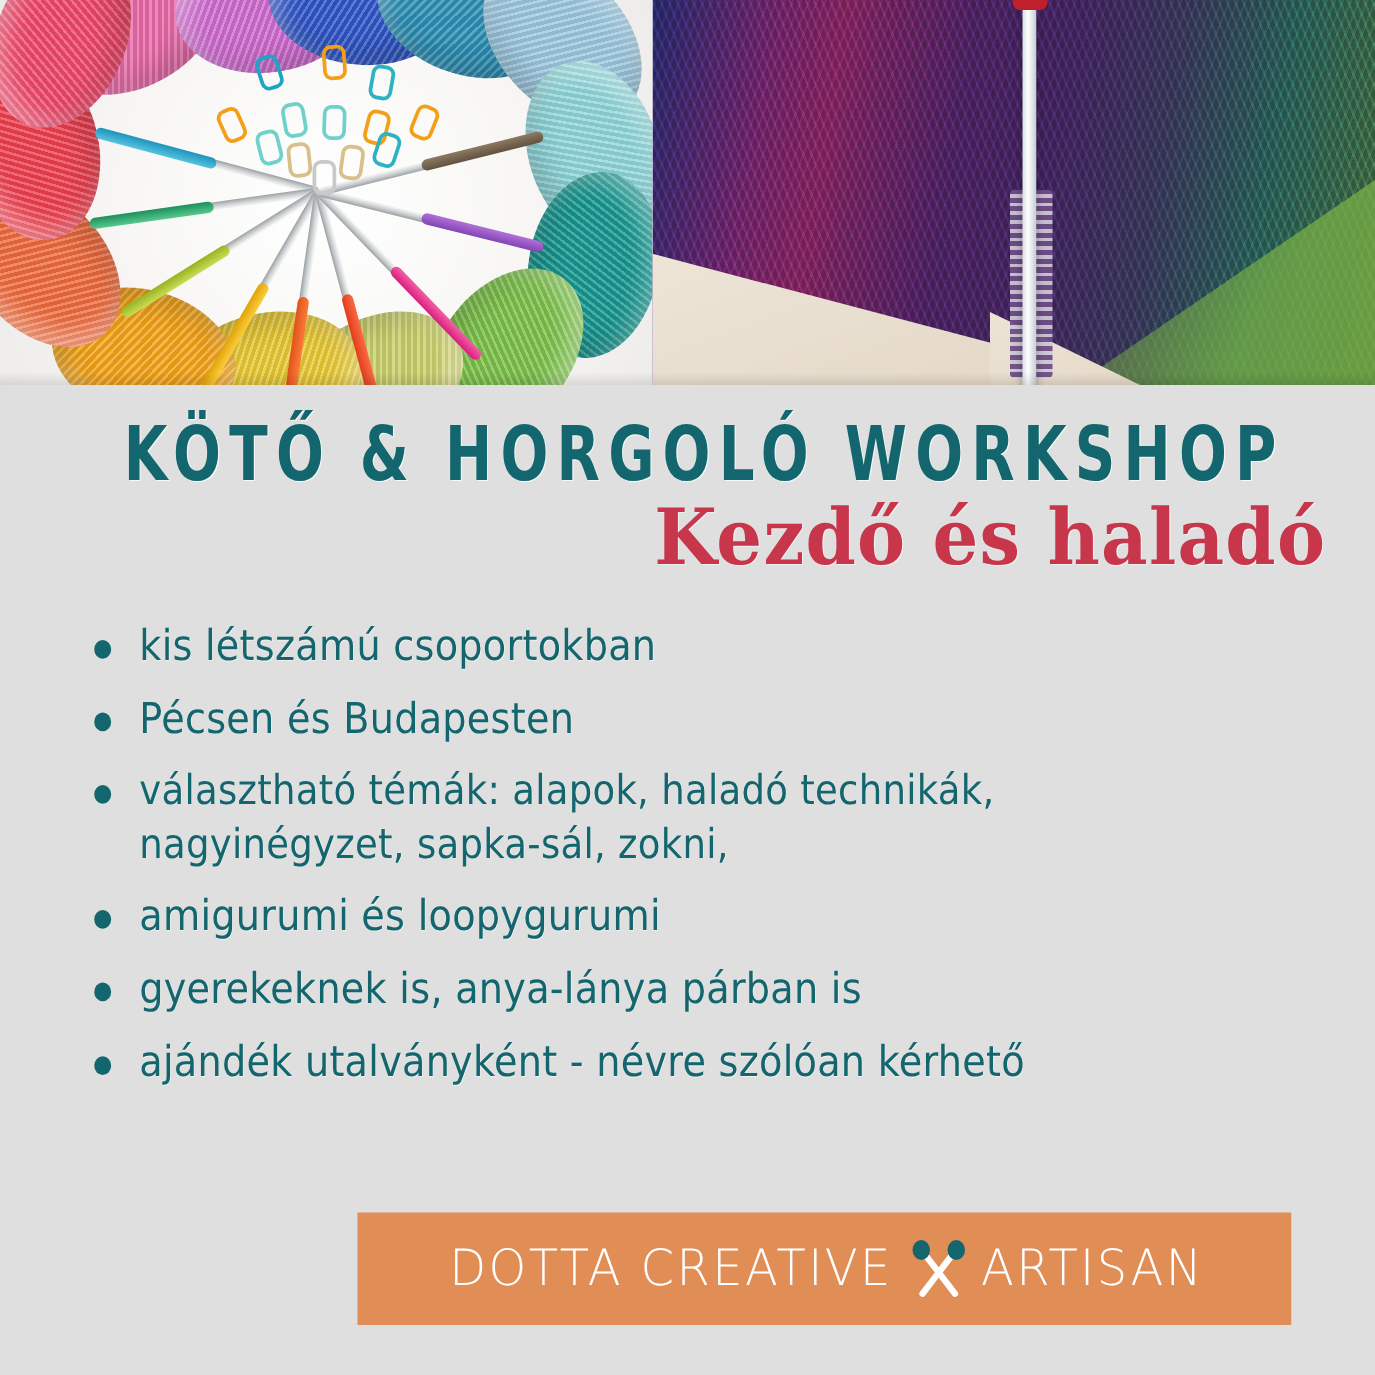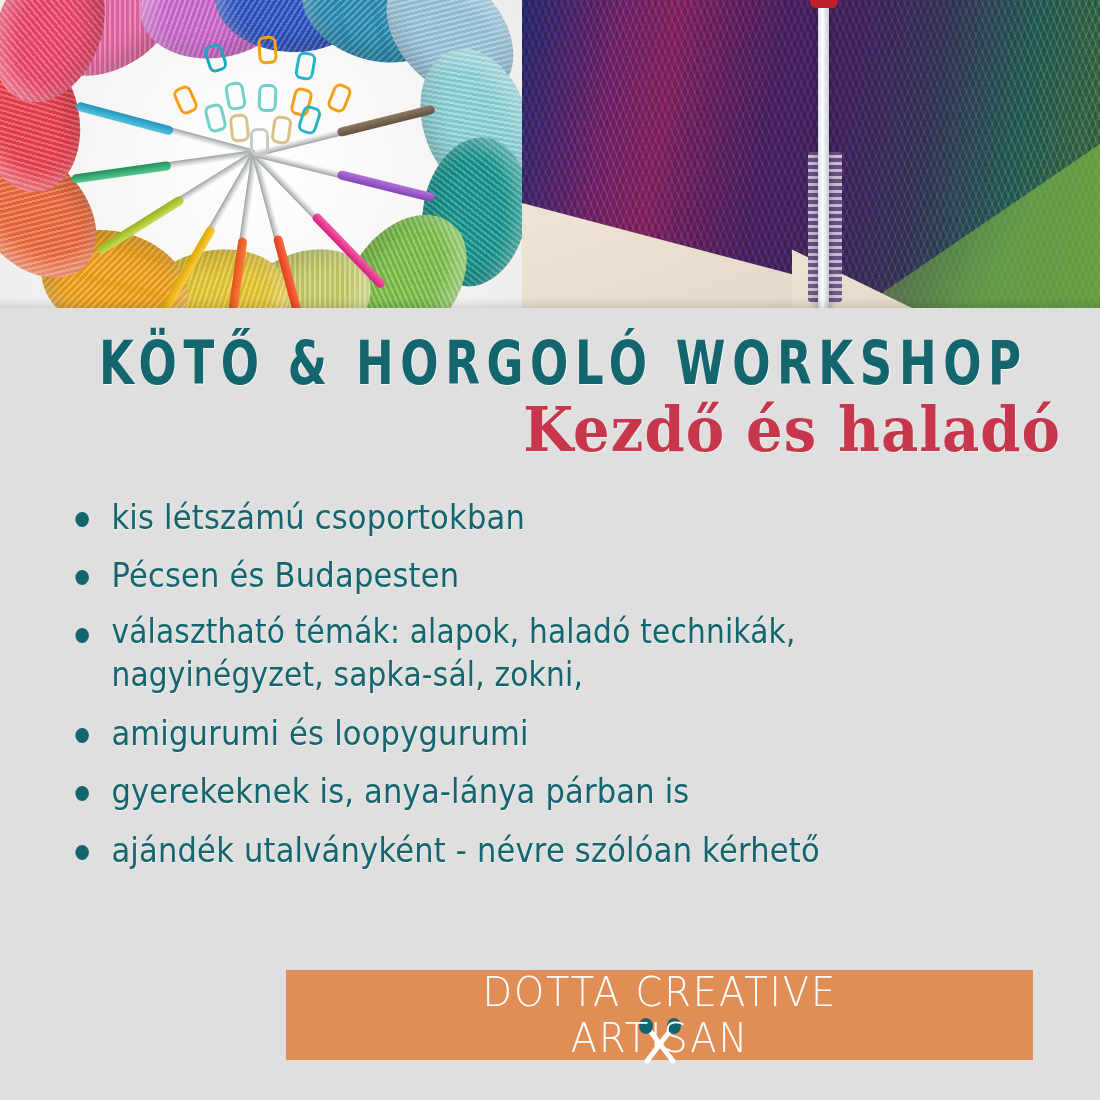--- a/index.html
+++ b/index.html
@@ -110,21 +110,21 @@
     position:absolute;left:6px;top:17px;
     width:15px;height:15px;border-radius:50%;
     background:#14666e;
   }
   .bullet.wide{font-size:33px;}
 
   
   .brand-banner{
     position:absolute;left:286px;top:970px;width:747px;height:90px;
     background:#e18e56;
-    display:flex;align-items:center;justify-content:center;flex-direction:column;
+    display:flex;align-items:center;justify-content:center;
   }
   .brand-text{
     color:#ffffff;
     font-family:"DejaVu Sans", sans-serif;
     font-weight:300;
     font-size:40px;
     letter-spacing:2px;
     transform:scaleX(.96);
     white-space:nowrap;
   }

